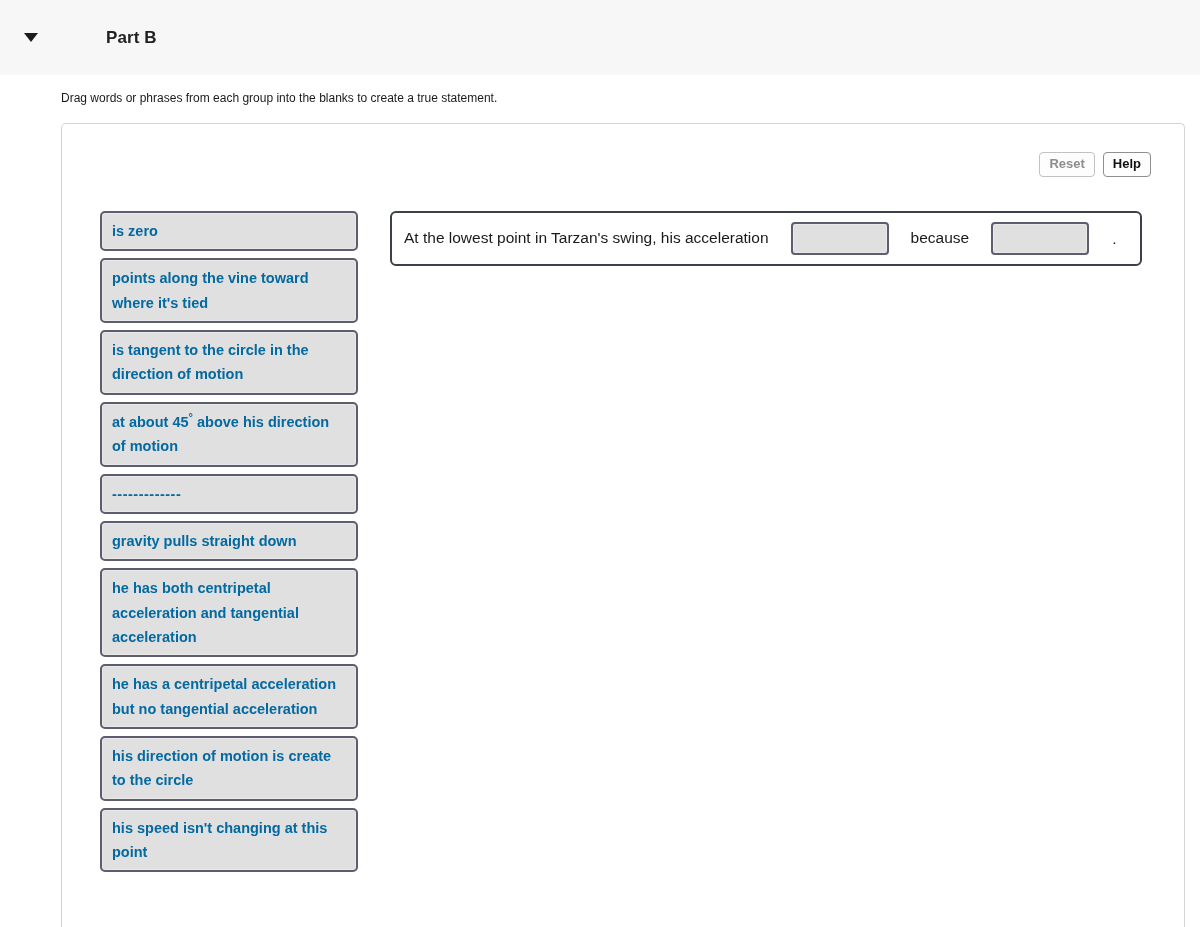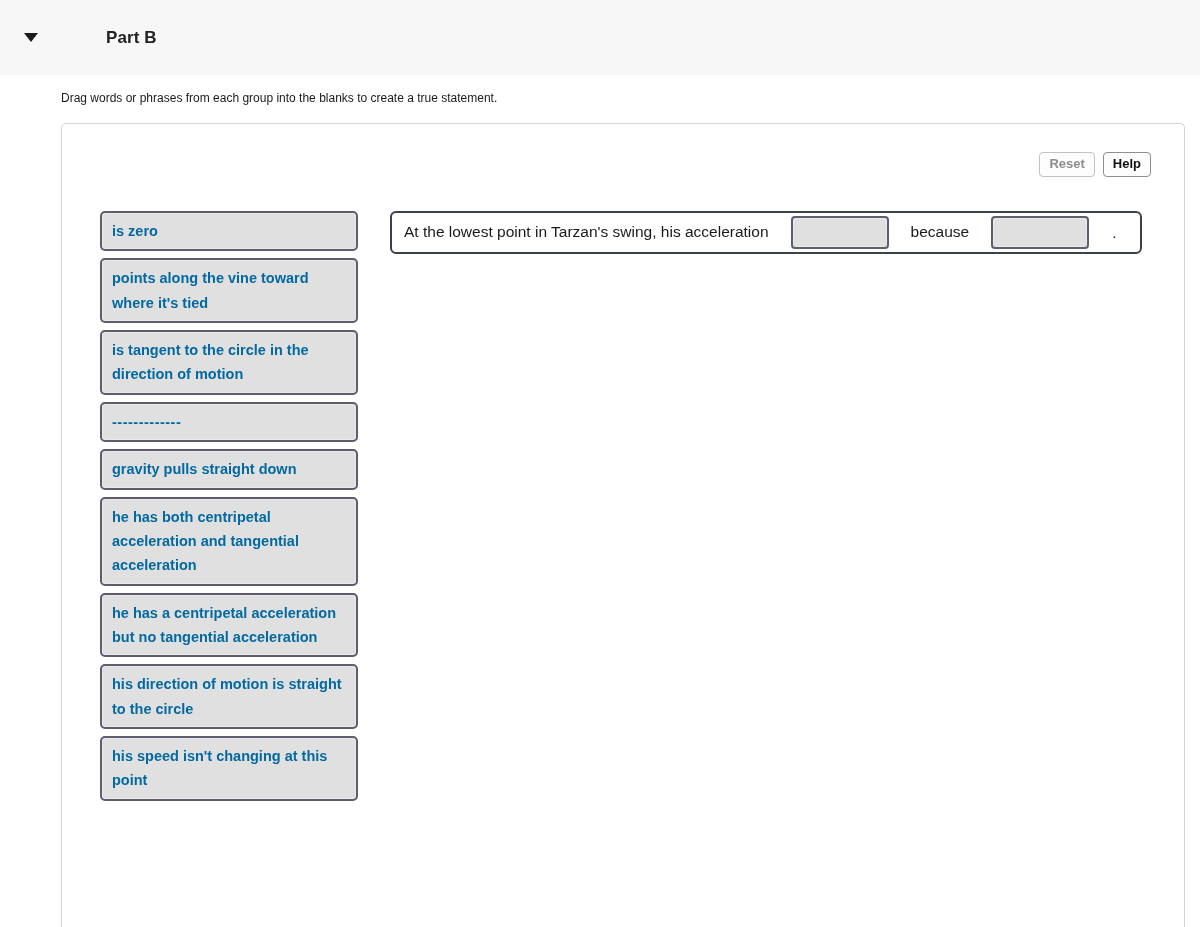--- a/index.html
+++ b/index.html
@@ -128,21 +128,21 @@
 
   
   .statement-box {
     position: absolute;
     left: 328px;
     top: 87px;
     width: 752px;
     border: 2px solid #3b4049;
     border-radius: 6px;
     background: #ffffff;
-    padding: 3px 12px;
+    padding: 9px 12px;
     display: flex;
     align-items: center;
     flex-wrap: wrap;
     gap: 16px;
   }
   .statement-text {
     font-size: 15.5px;
     color: #1a1a1a;
     line-height: 1.3;
     white-space: nowrap;
@@ -185,25 +185,26 @@
 
     <div class="toolbar">
       <button class="tool-btn disabled">Reset</button>
       <button class="tool-btn active">Help</button>
     </div>
 
     <div class="drag-bank" id="drag-bank">
         <div class="drag-item">is zero</div>
         <div class="drag-item">points along the vine toward where it's tied</div>
         <div class="drag-item">is tangent to the circle in the direction of motion</div>
+        <div class="drag-item">at about 45<span class="deg">°</span> above his direction of motion</div>
         <div class="drag-item separator">-------------</div>
         <div class="drag-item">gravity pulls straight down</div>
         <div class="drag-item">he has both centripetal acceleration and tangential acceleration</div>
         <div class="drag-item">he has a centripetal acceleration but no tangential acceleration</div>
-        <div class="drag-item">his direction of motion is straight to the circle</div>
+        <div class="drag-item">his direction of motion is create to the circle</div>
         <div class="drag-item">his speed isn't changing at this point</div>
       </div>
 
     <div class="statement-box">
       <span class="statement-text">At the lowest point in Tarzan's swing, his acceleration</span>
       <span class="blank-slot"></span>
       <span class="statement-text">because</span>
       <span class="blank-slot"></span>
       <span class="period">.</span>
     </div>

